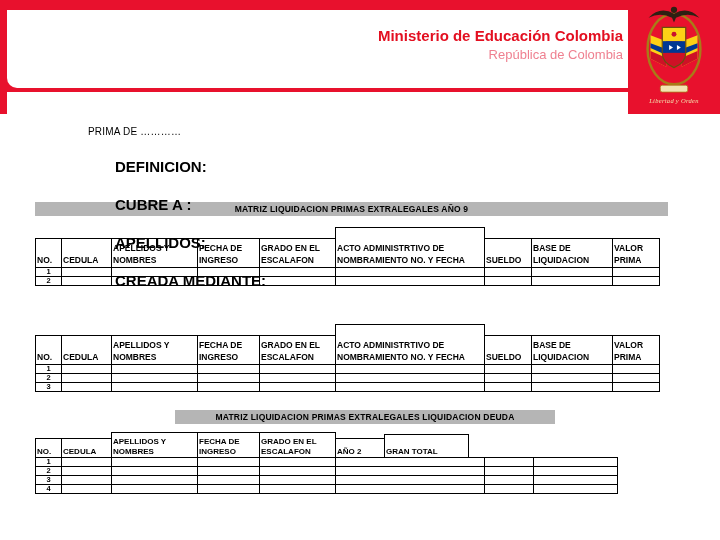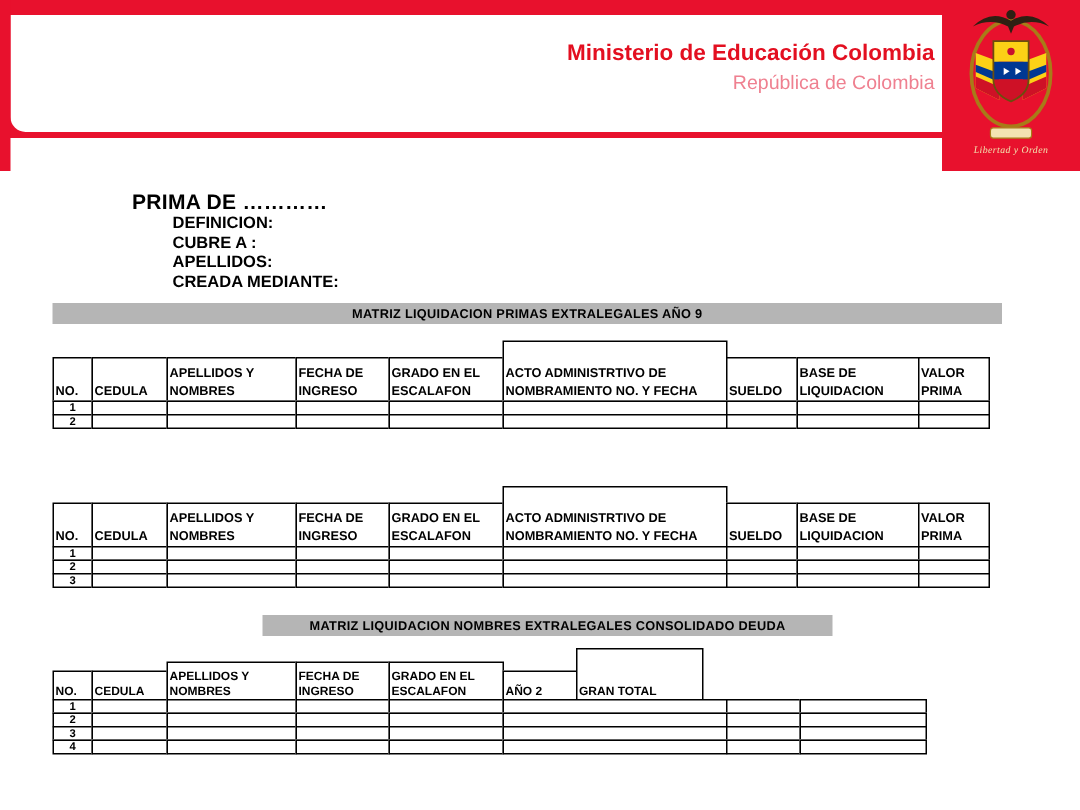--- a/index.html
+++ b/index.html
@@ -30,22 +30,22 @@
 
   .crest { position:absolute; top:2px; right:14px; width:64px; height:94px; }
   .crest-motto {
     position:absolute; top:97px; right:0; width:92px; text-align:center;
     font-family:"Liberation Serif", serif; font-style:italic;
     font-size:6.5px; color:#f2e2ae; letter-spacing:0.3px;
   }
 
   
   .prima        { position:absolute; left:88px; top:126px; z-index:1; }
-  .prima-title  { font-weight:bold; font-size:14px; letter-spacing:0.2px; color:#000; }
-  .prima-field  { font-weight:bold; font-size:11px; margin-left:27px; margin-top:1px; color:#000; }
+  .prima-title  { font-weight:normal; font-size:10px; letter-spacing:0.2px; color:#000; }
+  .prima-field  { font-weight:bold; font-size:15px; margin-left:27px; margin-top:21px; color:#000; }
 
   
   .caption-bar {
     position:absolute; height:14px; background:#b5b5b5; color:#000;
     font-weight:bold; font-size:8.5px; line-height:14px; text-align:center;
     letter-spacing:0.2px; white-space:nowrap;
   }
   .bar1 { left:35px;  top:202px; width:633px; }
   .bar2 { left:35px;  top:299px; width:633px; }
   .bar3 { left:175px; top:410px; width:380px; }
@@ -195,30 +195,30 @@
         <div class="tcell" style="width: 87px; height: 10px;"></div>
         <div class="tcell" style="width: 63px; height: 10px;"></div>
         <div class="tcell" style="width: 77px; height: 10px;"></div>
         <div class="tcell" style="width: 150px; height: 10px;"></div>
         <div class="tcell" style="width: 48px; height: 10px;"></div>
         <div class="tcell" style="width: 82px; height: 10px;"></div>
         <div class="tcell" style="width: 48px; height: 10px;"></div>
       </div>
     </div>
 
-  <div class="caption-bar bar3">MATRIZ LIQUIDACION NOMBRES EXTRALEGALES CONSOLIDADO DEUDA</div>
+  <div class="caption-bar bar3">MATRIZ LIQUIDACION PRIMAS EXTRALEGALES LIQUIDACION DEUDA</div>
   <div class="xtable t3" style="top:432px">
       <div class="thead">
         <div class="hcell" style="width: 27px; height: 20px;">NO.</div>
         <div class="hcell" style="width: 51px; height: 20px;">CEDULA</div>
         <div class="hcell" style="width: 87px; height: 26px;">APELLIDOS Y NOMBRES</div>
         <div class="hcell" style="width: 63px; height: 26px;">FECHA DE INGRESO</div>
         <div class="hcell" style="width: 77px; height: 26px;">GRADO EN EL ESCALAFON</div>
         <div class="hcell" style="width: 50px; height: 20px;">AÑO 2</div>
-        <div class="hcell" style="width: 85px; height: 35px;">GRAN TOTAL</div>
+        <div class="hcell" style="width: 85px; height: 24px;">GRAN TOTAL</div>
       </div>
       <div class="trow">
         <div class="tcell" style="width: 27px; height: 10px;">1</div>
         <div class="tcell" style="width: 51px; height: 10px;"></div>
         <div class="tcell" style="width: 87px; height: 10px;"></div>
         <div class="tcell" style="width: 63px; height: 10px;"></div>
         <div class="tcell" style="width: 77px; height: 10px;"></div>
         <div class="tcell" style="width: 150px; height: 10px;"></div>
         <div class="tcell" style="width: 50px; height: 10px;"></div>
         <div class="tcell" style="width: 85px; height: 10px;"></div>

